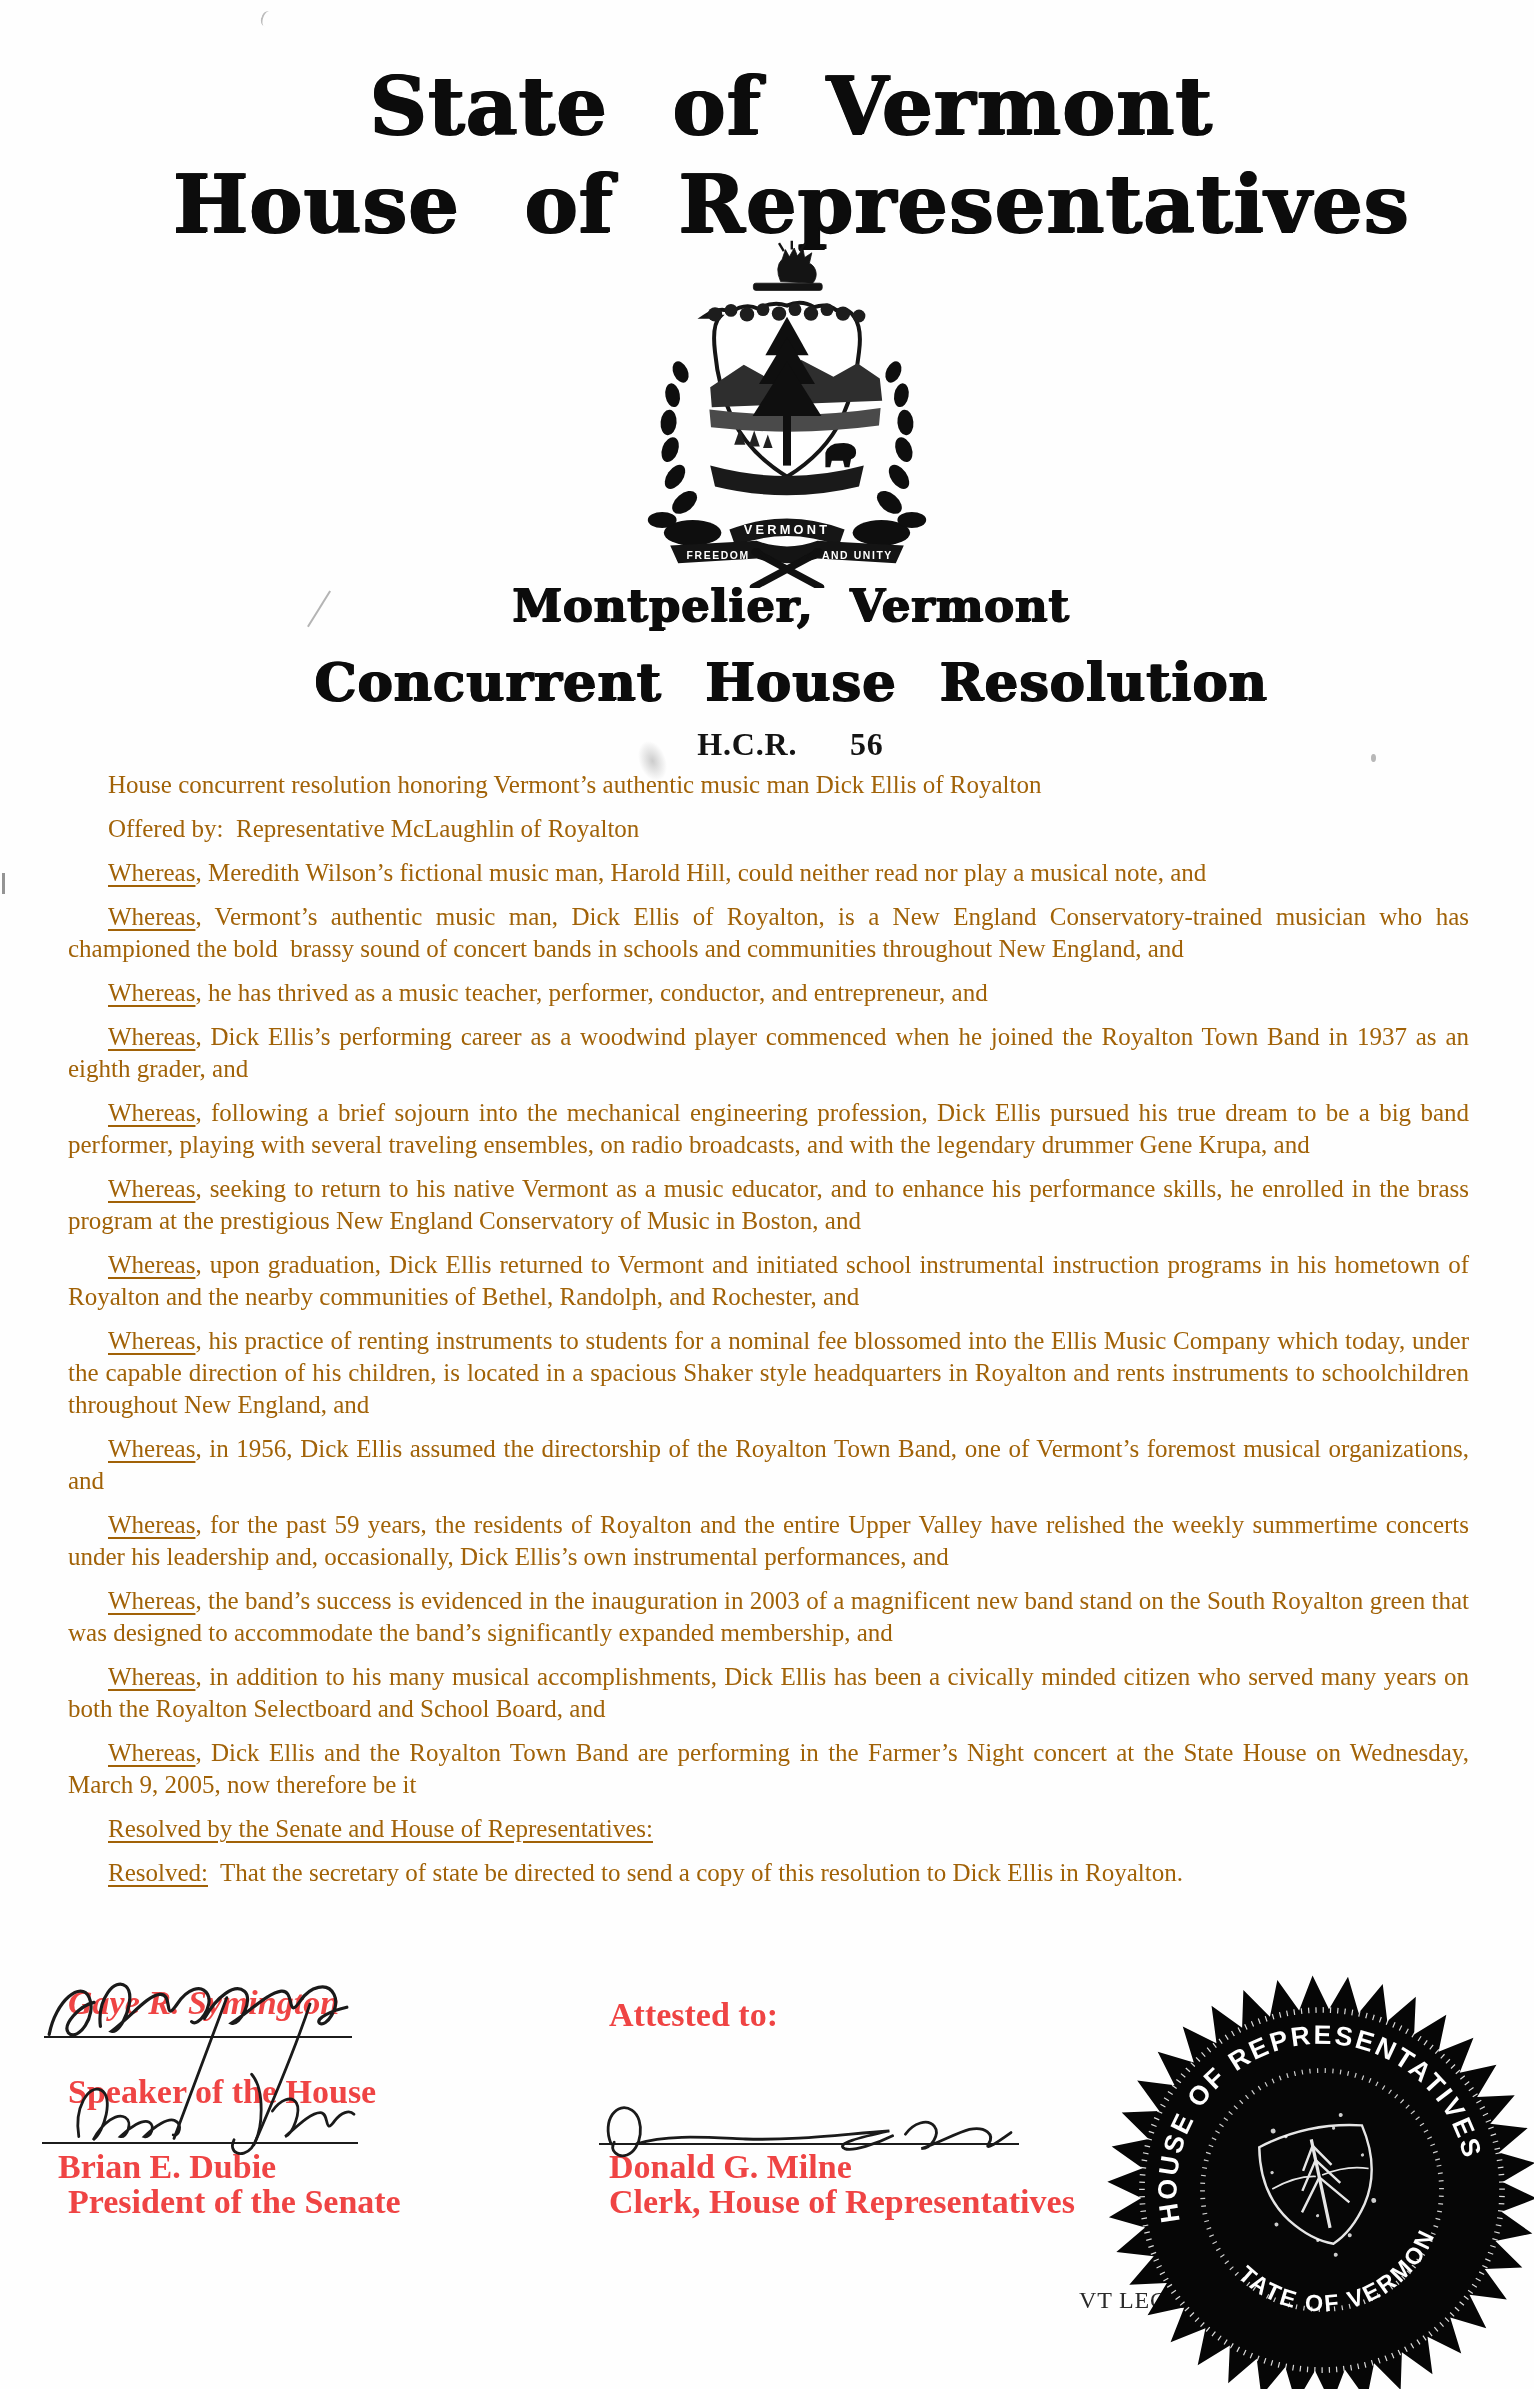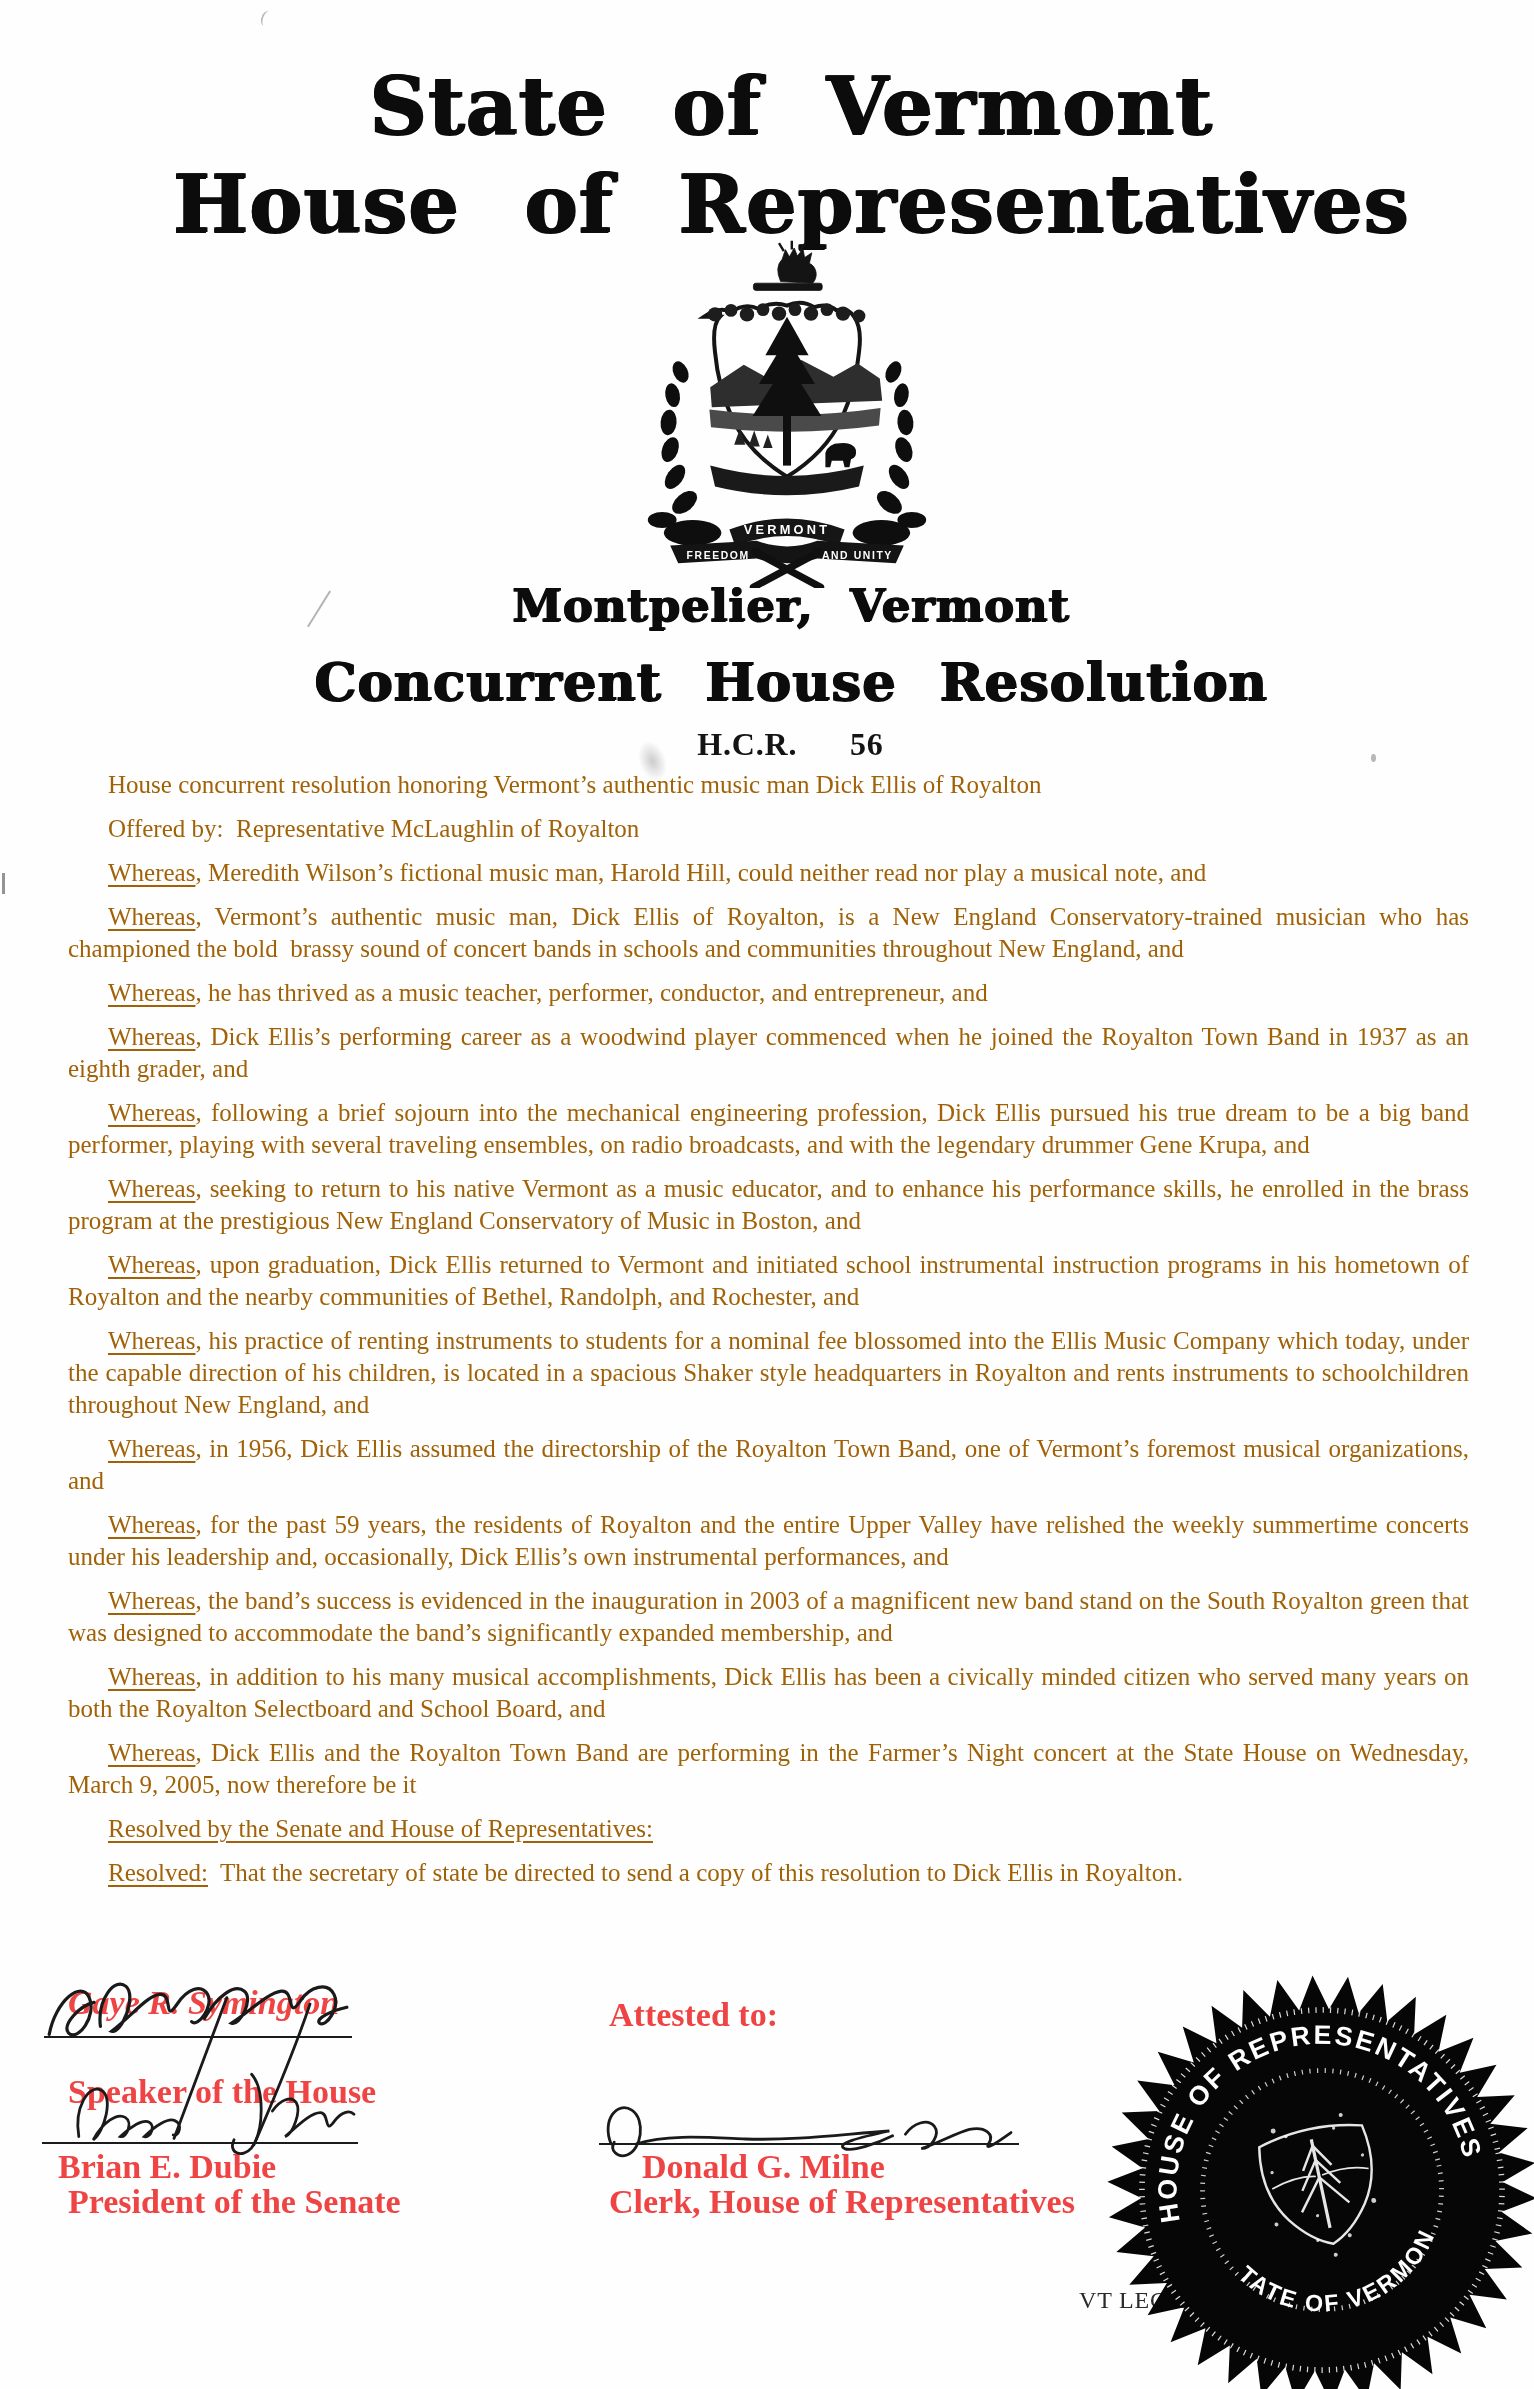--- a/index.html
+++ b/index.html
@@ -159,21 +159,21 @@
 
   <div class="sigtext" style="left:609px;top:1999px;">Attested to:</div>
   <svg class="sig" style="left:595px;top:2091px" width="432" height="80" viewBox="0 0 540 100">
     <g fill="none" stroke="#1a1a1a" stroke-width="3.5" stroke-linecap="round">
       <path d="M20 66 C 8 36, 28 12, 46 24 C 64 36, 58 74, 40 80 C 28 84, 18 74, 24 64"></path>
       <path d="M52 66 C 90 54, 140 58, 188 60 C 250 62, 310 54, 368 50 C 330 58, 300 66, 312 72 C 322 76, 352 66, 372 56"></path>
       <path d="M388 54 C 398 40, 416 34, 424 44 C 432 54, 420 72, 408 72 C 428 66, 452 52, 468 48 C 488 44, 500 54, 492 66 C 486 76, 506 62, 520 52"></path>
     </g>
   </svg>
   <div class="sigline" style="left:599px;top:2143px;width:420px;"></div>
-  <div class="sigtext" style="left:642px;top:2151px;">Donald G. Milne</div>
+  <div class="sigtext" style="left:609px;top:2151px;">Donald G. Milne</div>
   <div class="sigtext" style="left:609px;top:2186px;text-align:right;">Clerk, House of Representatives</div>
 
   <div id="vtleg">VT LEG 1</div>
 
   <svg id="seal" width="436" height="436" viewBox="0 0 540 540">
     <g transform="rotate(-12 270 270)">
       <polygon id="seal-star" fill="#060606" points="270.0,4.0 288.5,46.8 313.8,7.6 325.0,52.9 356.4,18.4 360.0,64.9 396.6,36.1 392.5,82.5 433.4,60.1 421.7,105.2 465.7,89.8 446.8,132.4 492.7,124.5 467.0,163.4 513.6,163.1 481.9,197.3 527.9,204.7 490.9,233.1 535.1,248.0 494.0,270.0 535.1,292.0 490.9,306.9 527.9,335.3 481.9,342.7 513.6,376.9 467.0,376.6 492.7,415.5 446.8,407.6 465.7,450.2 421.7,434.8 433.4,479.9 392.5,457.5 396.6,503.9 360.0,475.1 356.4,521.6 325.0,487.1 313.8,532.4 288.5,493.2 270.0,536.0 251.5,493.2 226.2,532.4 215.0,487.1 183.6,521.6 180.0,475.1 143.4,503.9 147.5,457.5 106.6,479.9 118.3,434.8 74.3,450.2 93.2,407.6 47.3,415.5 73.0,376.6 26.4,376.9 58.1,342.7 12.1,335.3 49.1,306.9 4.9,292.0 46.0,270.0 4.9,248.0 49.1,233.1 12.1,204.7 58.1,197.3 26.4,163.1 73.0,163.4 47.3,124.5 93.2,132.4 74.3,89.8 118.3,105.2 106.6,60.1 147.5,82.5 143.4,36.1 180.0,64.9 183.6,18.4 215.0,52.9 226.2,7.6 251.5,46.8"></polygon>
       <circle cx="270" cy="270" r="223" fill="none" stroke="#ffffff" stroke-width="7" stroke-dasharray="1.5,7.5" opacity="0.85"></circle>
       <circle cx="270" cy="270" r="148" fill="none" stroke="#ffffff" stroke-width="6" stroke-dasharray="1.5,8" opacity="0.8"></circle>
       <defs>

